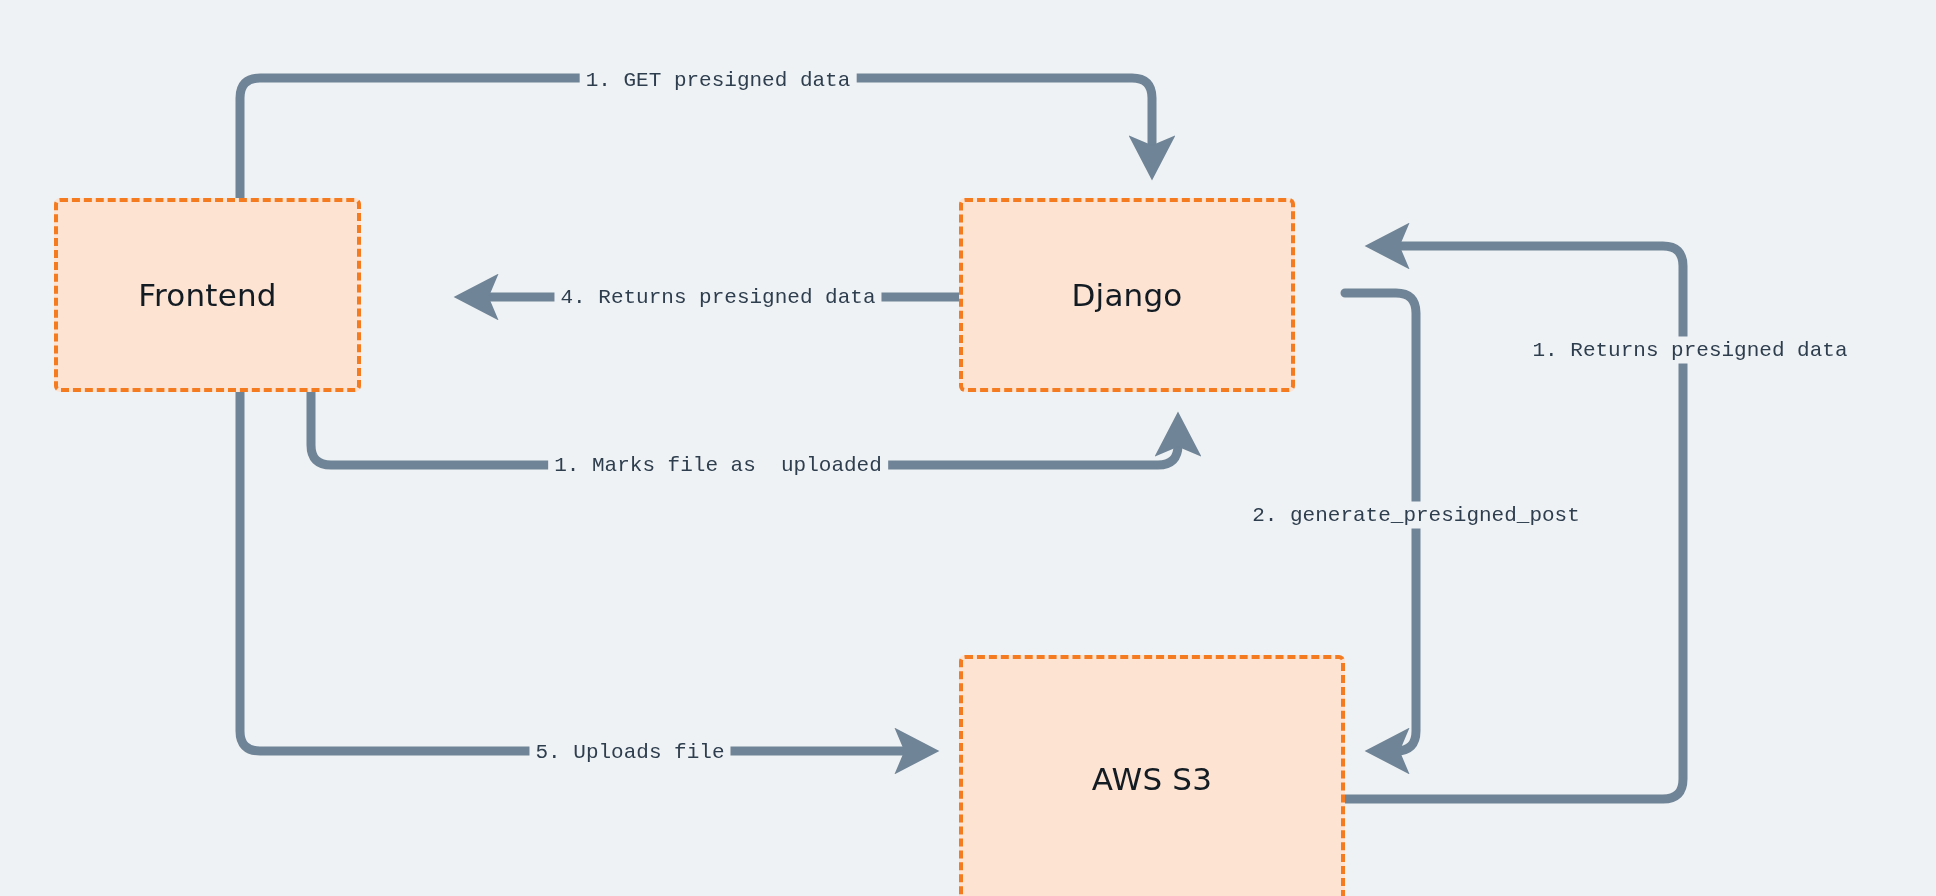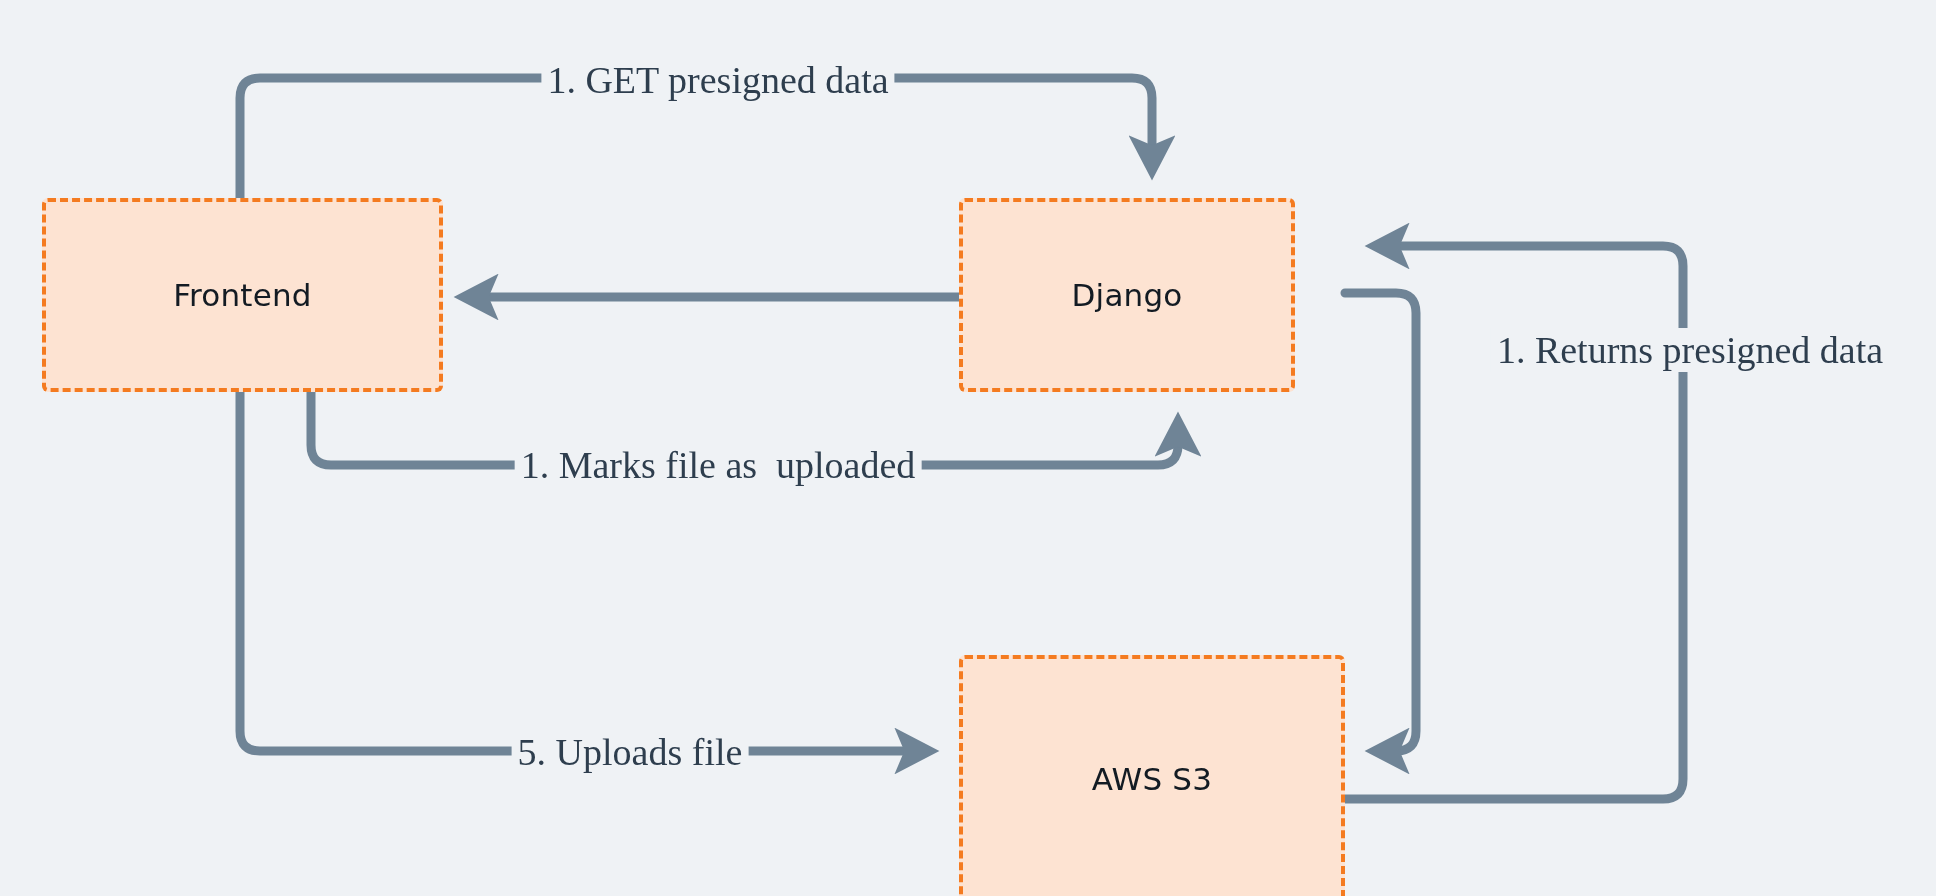--- a/index.html
+++ b/index.html
@@ -38,23 +38,23 @@
   }
   .node-label {
     font-size: 31px;
     color: #131b23;
     font-family: "DejaVu Sans", "Liberation Sans", sans-serif;
     letter-spacing: 0.2px;
     white-space: pre;
   }
   .edge-label {
     position: absolute;
-    font-size: 38px;
+    font-size: 21px;
     color: #2e3e4e;
-    font-family: Liberation Serif, serif;
+    font-family: Liberation Mono, monospace;
     background: #eff2f5;
     white-space: pre;
     line-height: 1;
     padding: 3px 6px;
     transform: translate(-50%, -50%);
     pointer-events: none;
   }
 </style>
 </head>
 <body>
@@ -74,35 +74,37 @@
 
     <path d="M 1345 799 L 1663 799 Q 1683 799 1683 779 L 1683 266 Q 1683 246 1663 246 L 1379 246" fill="none" stroke="#6f8496" stroke-width="9" stroke-linecap="round" marker-end="url(#arrowhead)"></path>
 
     <path d="M 959 297 L 468 297" fill="none" stroke="#6f8496" stroke-width="9" stroke-linecap="round" marker-end="url(#arrowhead)"></path>
 
     <path d="M 240 392 L 240 731 Q 240 751 260 751 L 925 751" fill="none" stroke="#6f8496" stroke-width="9" stroke-linecap="round" marker-end="url(#arrowhead)"></path>
 
     <path d="M 311 392 L 311 445 Q 311 465 331 465 L 1158 465 Q 1178 465 1178 445 L 1178 426" fill="none" stroke="#6f8496" stroke-width="9" stroke-linecap="round" marker-end="url(#arrowhead)"></path>
   </svg>
 
-  <div class="node-box" style="left:42px; top:198px; width:401px; height:194px;">
+  <div class="node-box" style="left:54px; top:198px; width:307px; height:194px;">
     <span class="node-label">Frontend</span>
   </div>
 
   <div class="node-box" style="left:959px; top:198px; width:336px; height:194px;">
     <span class="node-label">Django</span>
   </div>
 
   <div class="node-box" style="left:959px; top:655px; width:386px; height:247px;">
     <span class="node-label">AWS S3</span>
   </div>
 
   <div class="edge-label" style="left:718px; top:80px;">1. GET presigned data</div>
 
+  <div class="edge-label" style="left:1416px; top:515px;">2. generate_presigned_post</div>
 
   <div class="edge-label" style="left:1690px; top:350px;">1. Returns presigned data</div>
 
+  <div class="edge-label" style="left:718px; top:297px;">4. Returns presigned data</div>
 
   <div class="edge-label" style="left:630px; top:752px;">5. Uploads file</div>
 
   <div class="edge-label" style="left:718px; top:465px;">1. Marks file as  uploaded</div>
 
 </div>
 
 </body></html>

